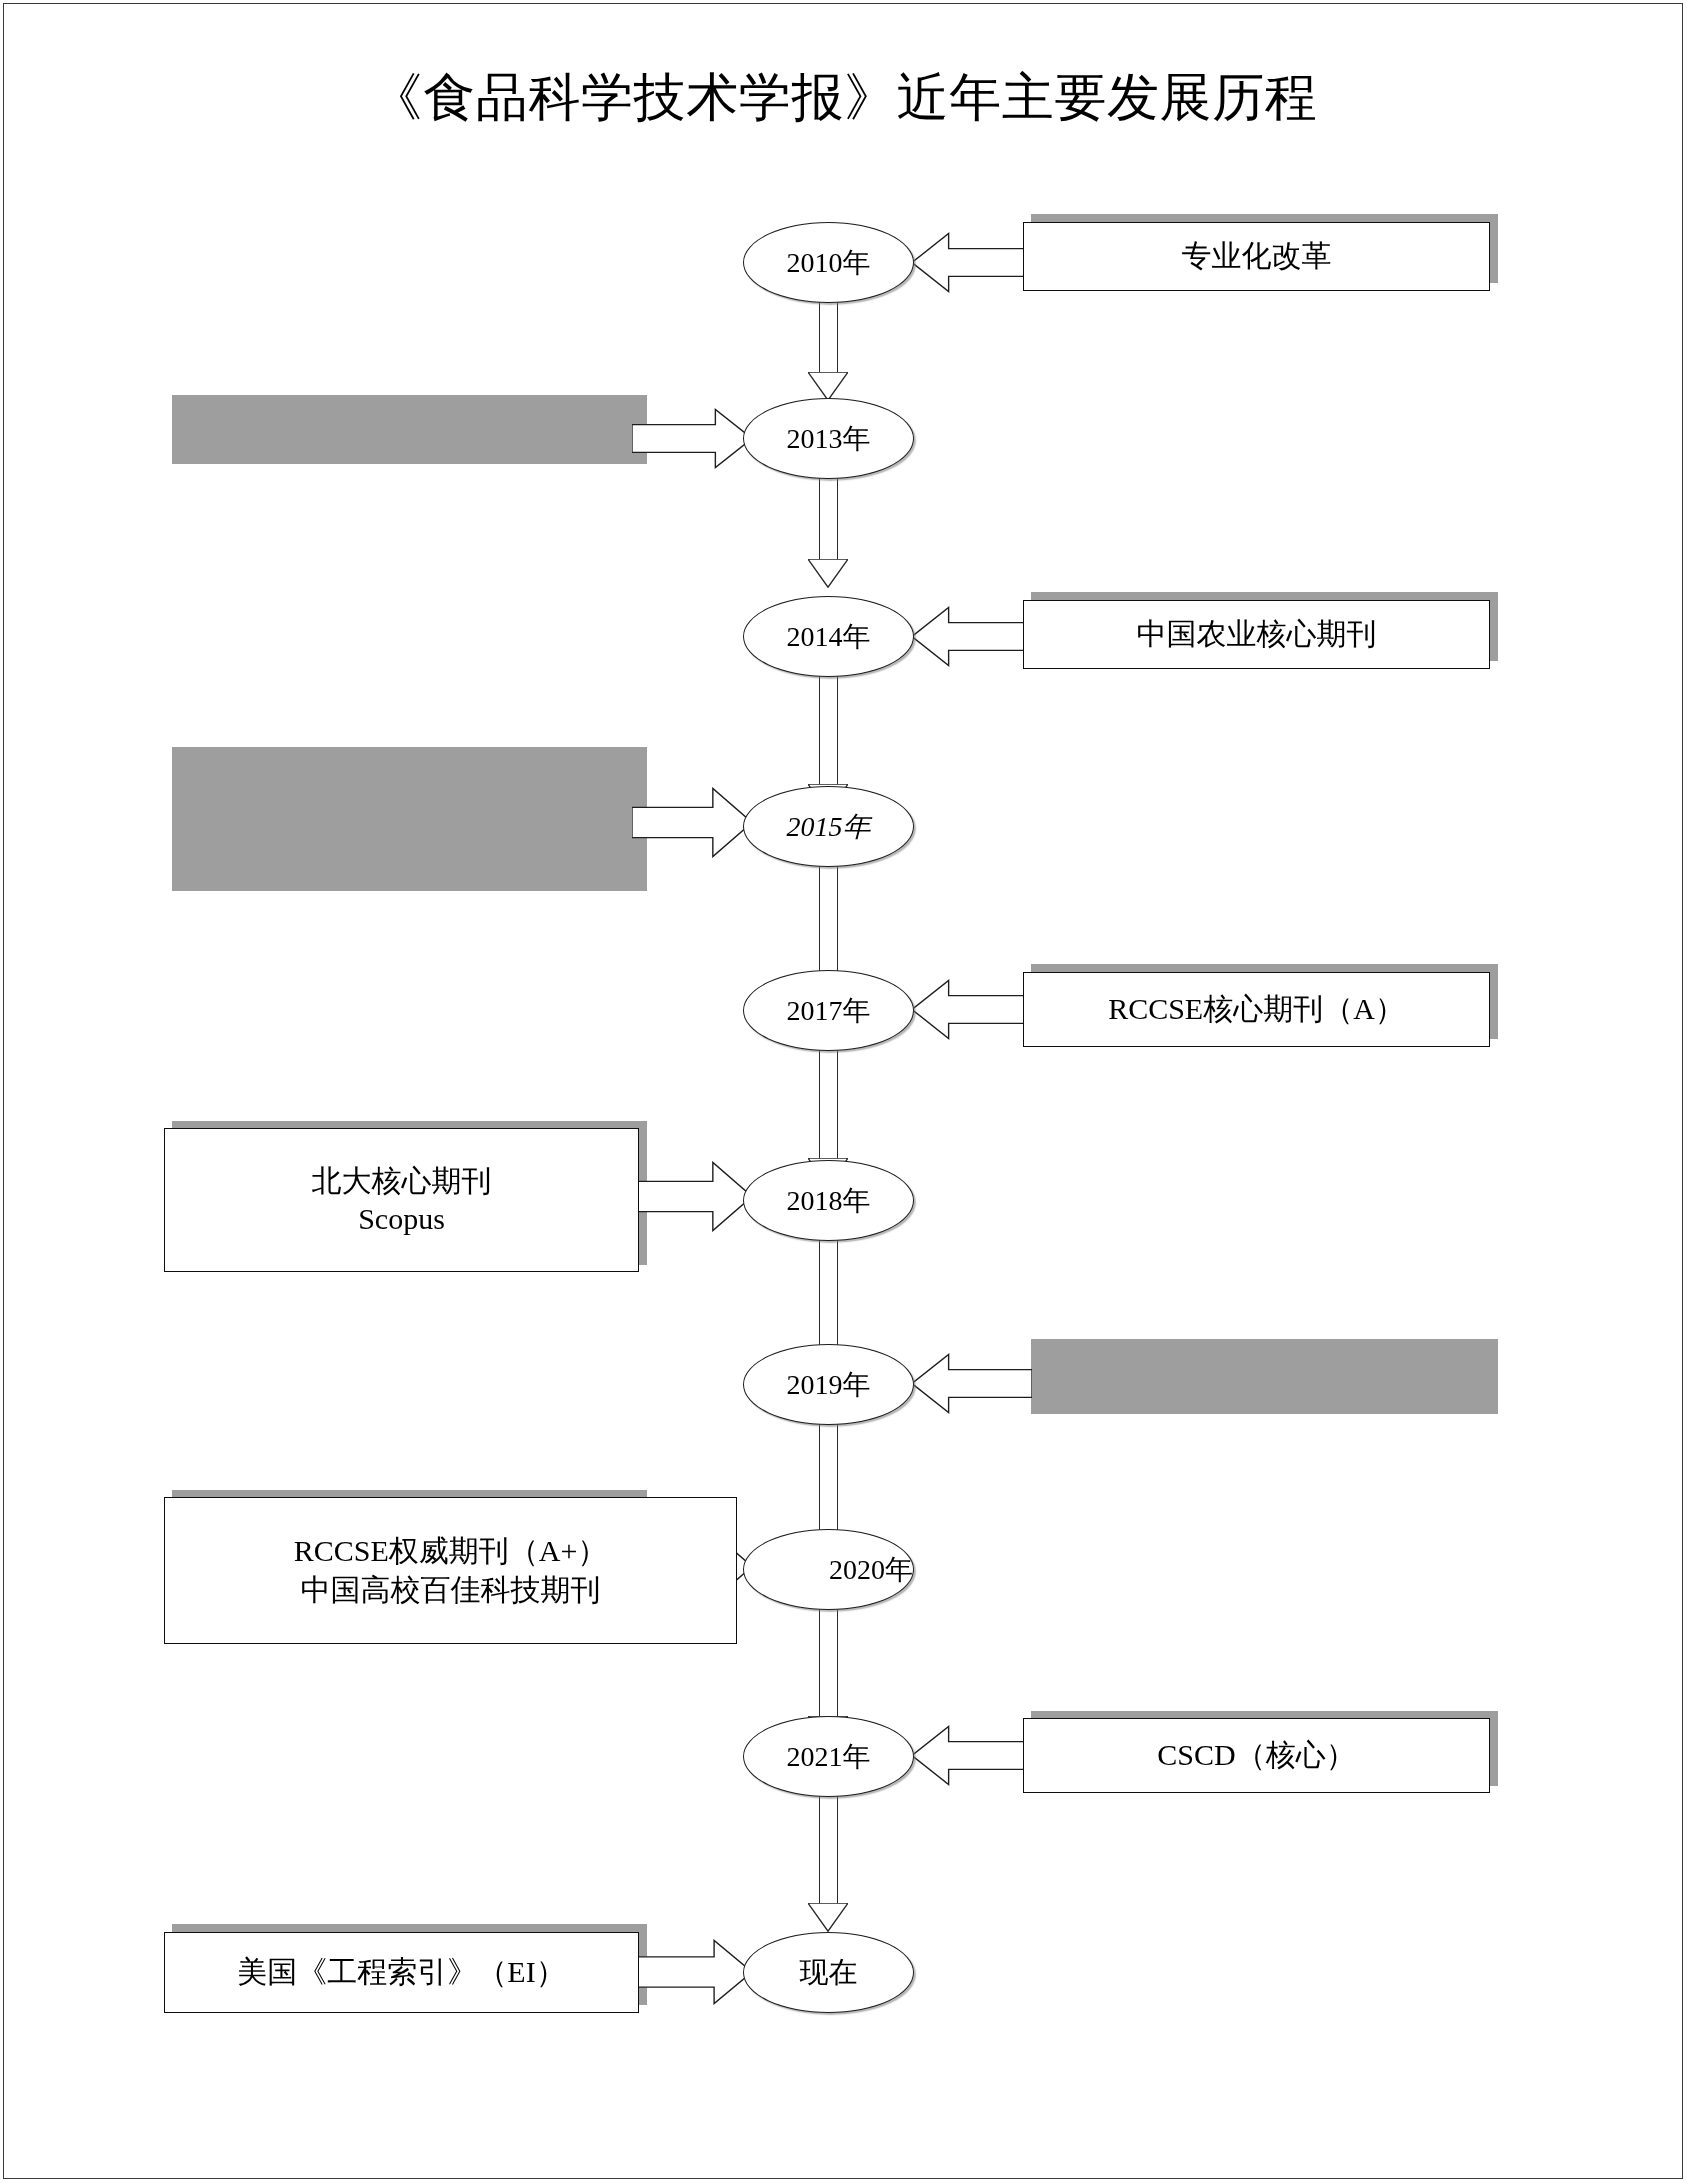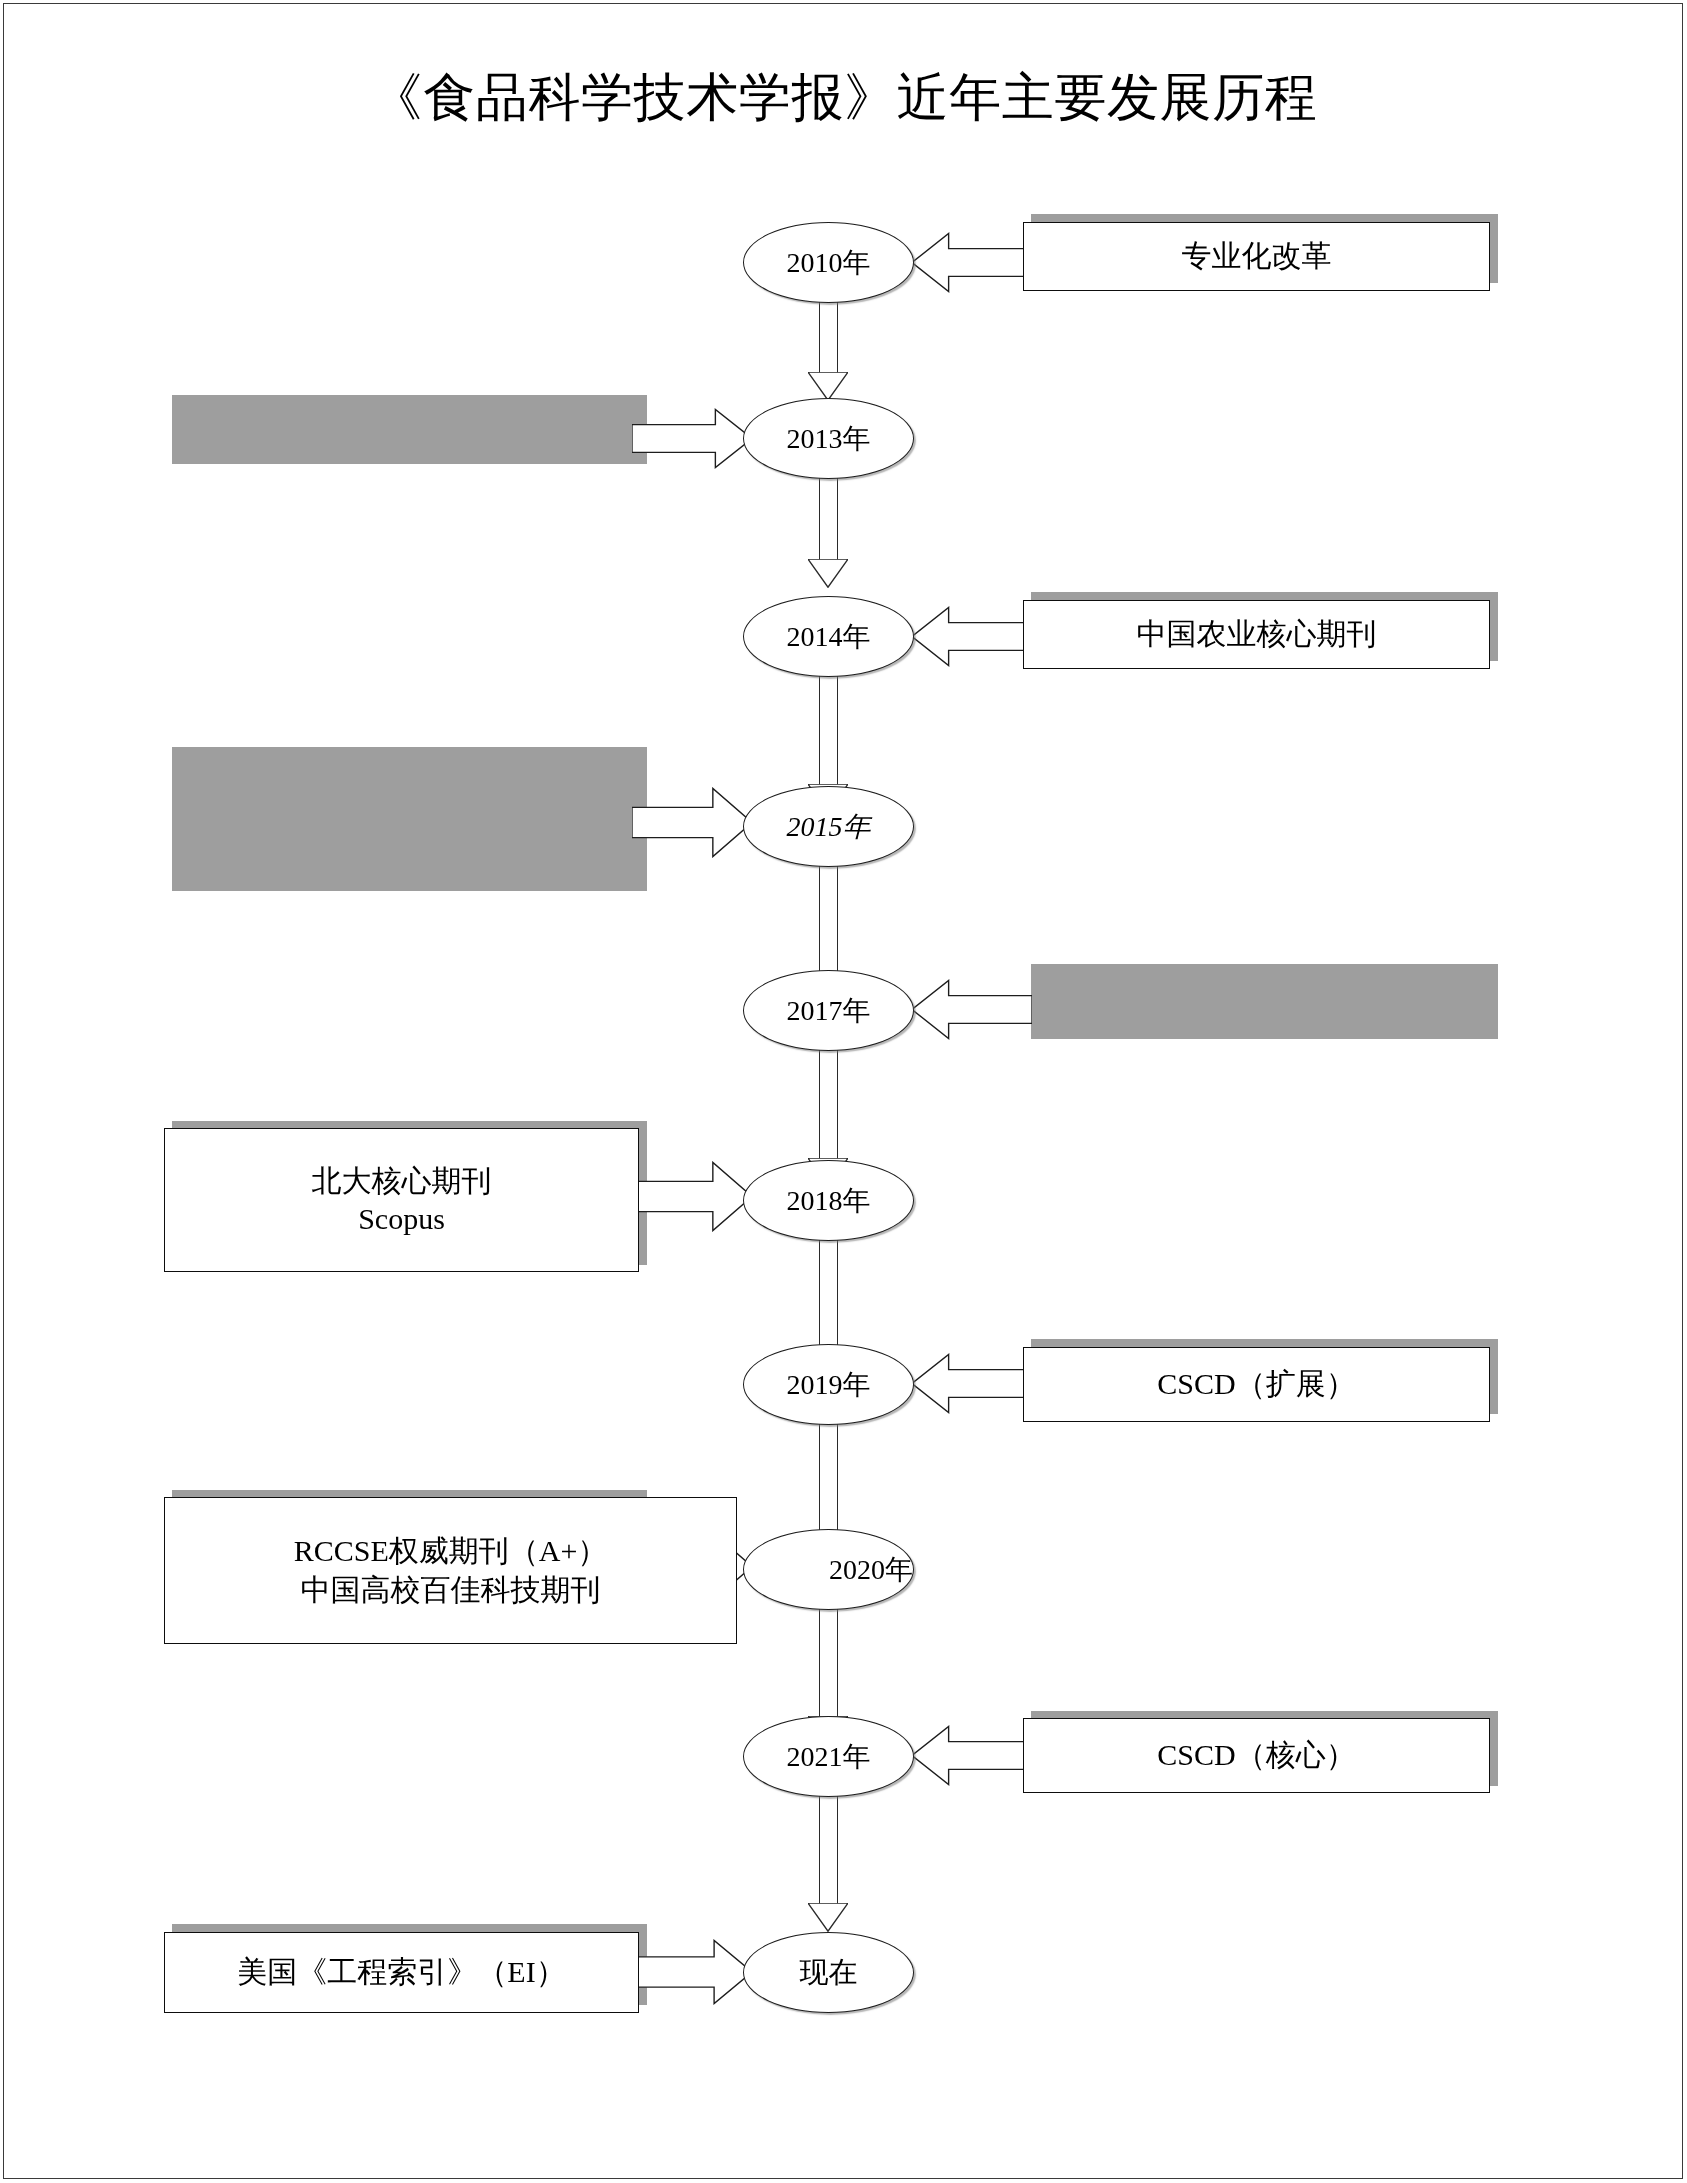--- a/index.html
+++ b/index.html
@@ -206,20 +206,23 @@
   <div class="vconn" style="top:864px; height:139px;">
     <div class="shaft" style="height:112px;"></div>
     <div class="head" style="top:109px;">
       <svg width="40" height="29" viewBox="0 0 64 46">
         <polygon points="0,0 64,0 32,45" fill="#ffffff" stroke="#2a2a2a" stroke-width="2.2"></polygon>
       </svg>
     </div>
   </div>
 
   <div class="shadow" style="left:1031px; top:964px; width:467px; height:75px;"></div>
+  <div class="labelbox" style="left:1023px; top:972px; width:467px; height:75px;">
+    <span class="ln">RCCSE核心期刊（A）</span>
+  </div>
   <div class="harrow" style="left:912px; top:979px; width:120px; height:61px;">
     <svg width="120" height="61" viewBox="0 0 190 96">
       <polygon points="0,48 58,2 58,26 190,26 190,70 58,70 58,94" fill="#ffffff" stroke="#1d1d1d" stroke-width="2.2"></polygon>
     </svg>
   </div>
   <div class="node" style="top:970px;text-align:center;">
     <span>2017年</span>
   </div>
 
   <div class="vconn" style="top:1049px; height:139px;">
@@ -248,23 +251,20 @@
   <div class="vconn" style="top:1238px; height:139px;">
     <div class="shaft" style="height:112px;"></div>
     <div class="head" style="top:109px;">
       <svg width="40" height="29" viewBox="0 0 64 46">
         <polygon points="0,0 64,0 32,45" fill="#ffffff" stroke="#2a2a2a" stroke-width="2.2"></polygon>
       </svg>
     </div>
   </div>
 
   <div class="shadow" style="left:1031px; top:1339px; width:467px; height:75px;"></div>
-  <div class="labelbox" style="left:1023px; top:1347px; width:467px; height:75px;">
-    <span class="ln">CSCD（扩展）</span>
-  </div>
   <div class="harrow" style="left:912px; top:1353px; width:120px; height:61px;">
     <svg width="120" height="61" viewBox="0 0 190 96">
       <polygon points="0,48 58,2 58,26 190,26 190,70 58,70 58,94" fill="#ffffff" stroke="#1d1d1d" stroke-width="2.2"></polygon>
     </svg>
   </div>
   <div class="node" style="top:1344px;">
     <span>2019年</span>
   </div>
 
   <div class="vconn" style="top:1423px; height:139px;">

